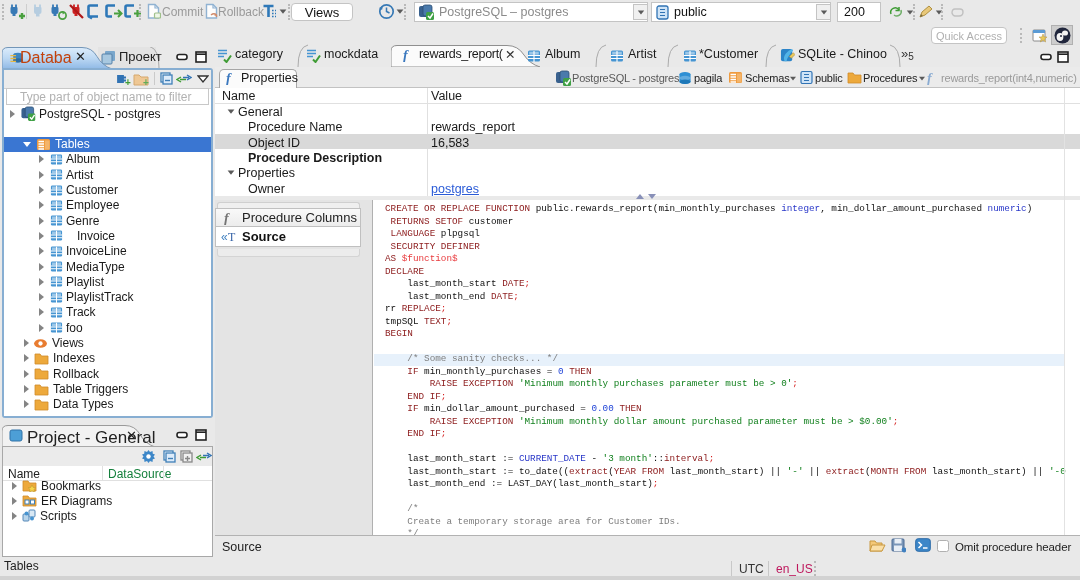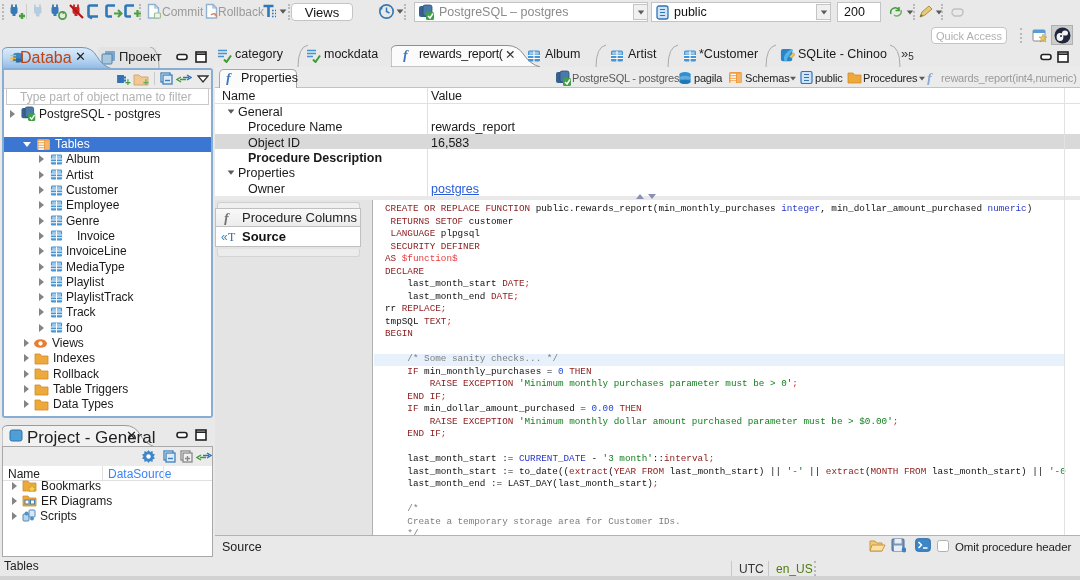--- a/index.html
+++ b/index.html
@@ -459,21 +459,21 @@
       <rect x="4" y="3" width="9" height="9" fill="#f0f0f0" stroke="#888" stroke-width="1.3"></rect>
       <path d="M6 8.5 L11 8.5 M8.5 6 L8.5 11" stroke="#888" stroke-width="1.4"></path>
     </svg>
   <svg class="abs" style="left:194px;top:28px;" width="16" height="11" viewBox="0 0 16 11">
       <path d="M5 3 L1 5.5 L5 8 M4 5.5 L10 5.5" stroke="#3f9c35" stroke-width="1.4" fill="none"></path>
       <path d="M11 1 L15 3.5 L11 6 M7 3.5 L13 3.5" stroke="#3173b4" stroke-width="1.4" fill="none"></path>
     </svg>
 
   <div class="abs" style="left:1px;top:42px;width:209px;height:15px;background:#fff;border-bottom:1px solid #e0e0e0;">
     <span class="abs" style="left:5px;top:1px;color:#222;">Name</span>
-    <span class="abs" style="left:105px;top:1px;color:#3b82f6;">DataSource</span>
+    <span class="abs" style="left:105px;top:1px;color:#15803d;">DataSource</span>
     <div class="vline" style="left:99px;top:0;height:15px;background:#e0e0e0;"></div>
     <div class="vline" style="left:160px;top:0;height:15px;background:#e0e0e0;"></div>
   </div>
   <div class="tree-row" style="top:54px;left:10px;">
       <span class="tri-r"></span>
       <svg style="margin-left:5px;" width="15" height="13" viewBox="0 0 15 13">
         <use href="#i-bookmarks"></use>
       </svg>
       <span style="margin-left:4px;">Bookmarks</span>
     </div>
@@ -681,15 +681,15 @@
         <path d="M8 10 L12.5 10" stroke="#fff" stroke-width="1.5"></path>
       </svg>
     <div class="abs" style="left:722px;top:4px;width:12px;height:12px;background:#fff;border:1px solid #b0b0b0;border-radius:2.5px;"></div>
     <div class="abs" style="left:740px;top:4.5px;font-size:11.5px;letter-spacing:-0.1px;color:#222;white-space:nowrap;">Omit procedure header</div>
   </div>
 </div>
 
 <div class="vline" style="left:731px;top:561px;height:15px;background:#c8c8c8;"></div>
 <div class="abs" style="left:739px;top:562px;font-size:12px;color:#333;">UTC</div>
 <div class="vline" style="left:768px;top:561px;height:15px;background:#c8c8c8;"></div>
-<div class="abs" style="left:776px;top:562px;font-size:12px;color:#4d7c0f;">en_US</div>
+<div class="abs" style="left:776px;top:562px;font-size:12px;color:#be185d;">en_US</div>
 <div class="dots" style="left:814px;top:561px;height:15px;"></div>
 <div class="abs" style="left:0;top:576px;width:1080px;height:4px;background:#d2d2d2;"></div>
 
 </body></html>

